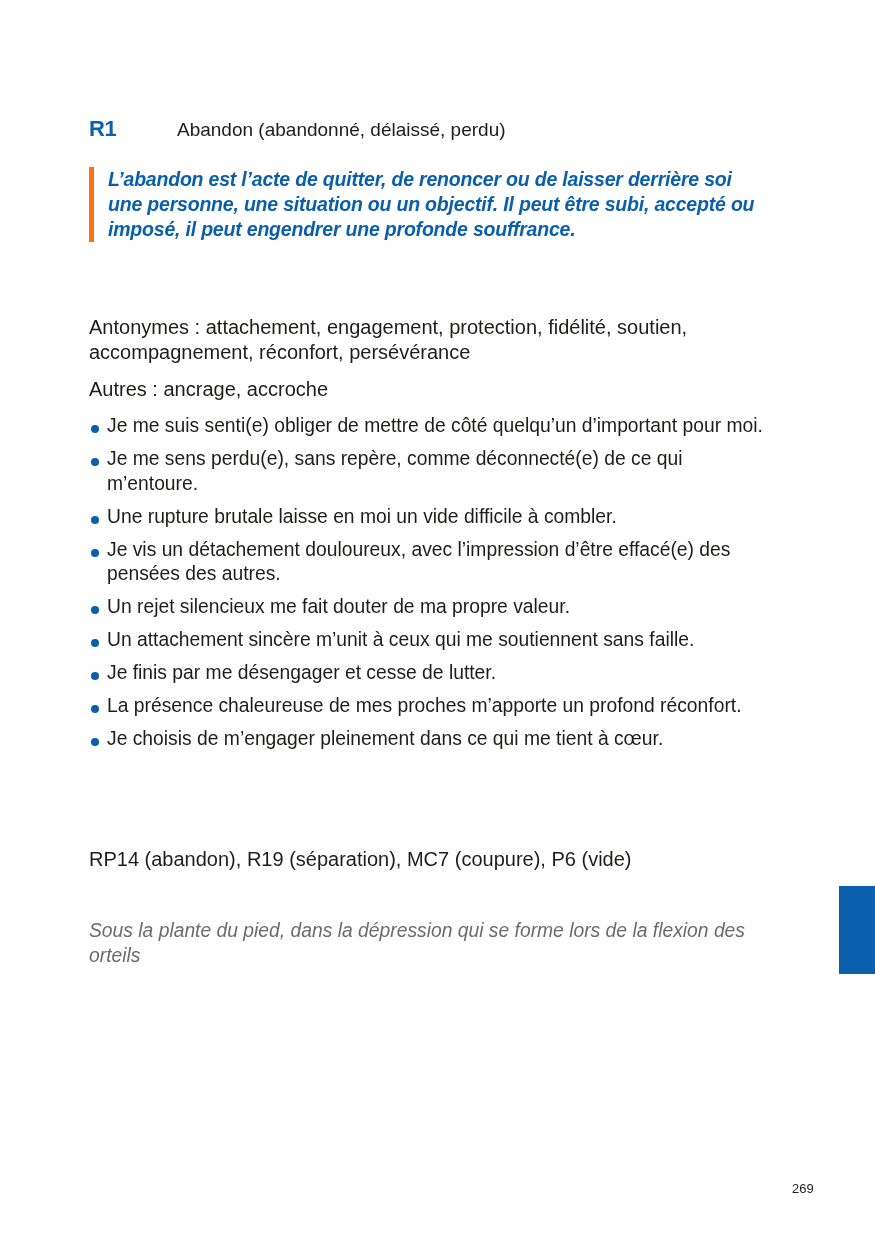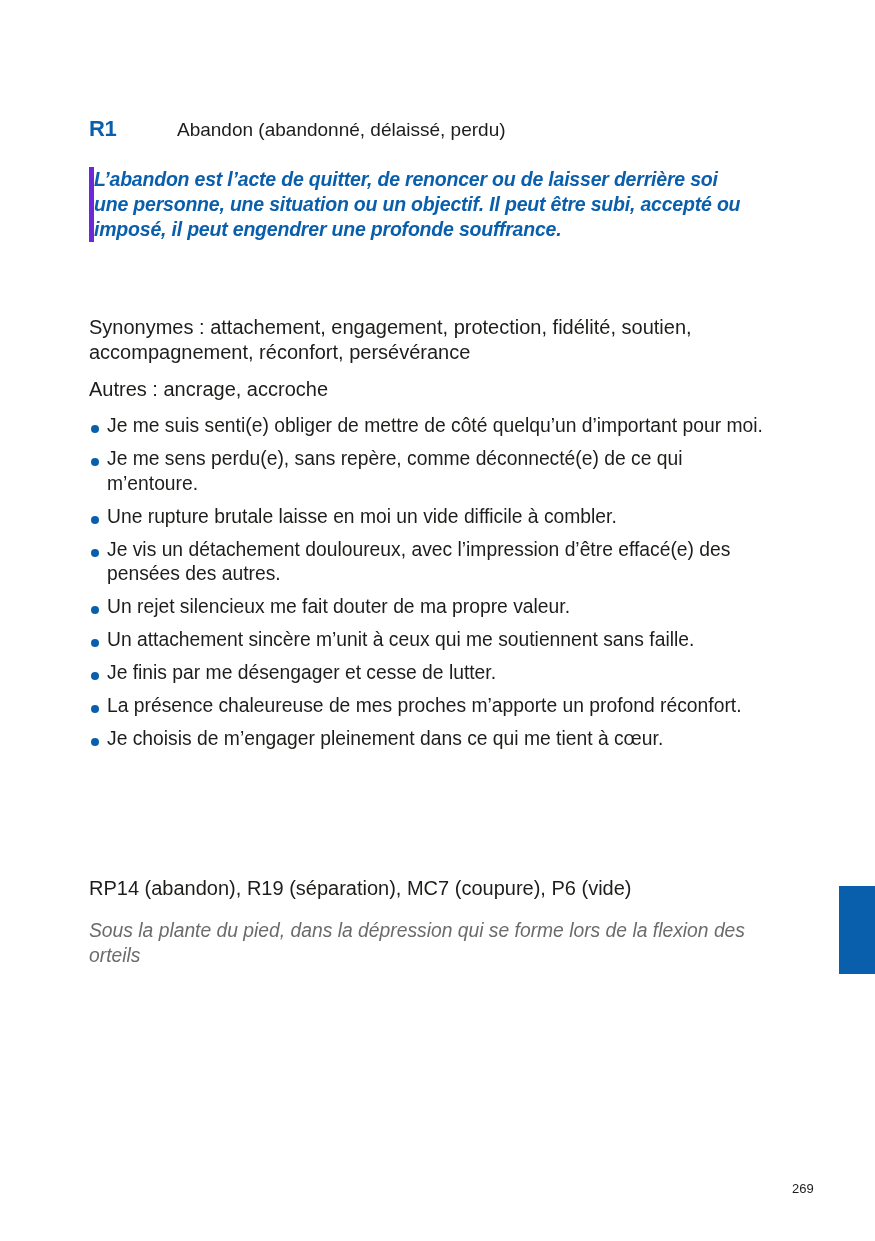--- a/index.html
+++ b/index.html
@@ -3,51 +3,51 @@
 <meta charset="utf-8">
 <style>
   html, body { margin: 0; padding: 0; background: #ffffff; }
   body { width: 875px; height: 1241px; position: relative; overflow: hidden;
          font-family: "Liberation Sans", "DejaVu Sans", sans-serif; color: #1d1d1b; }
   .page { position: absolute; left: 0; top: 0; width: 875px; height: 906px; }
   .header { position: absolute; left: 89px; top: 116px; display: flex; align-items: baseline; }
   .code { color: #0a5fac; font-weight: bold; font-size: 22px; width: 88px; letter-spacing: -0.5px; }
   .title { font-size: 19px; color: #1d1d1b; }
   .definition { position: absolute; left: 89px; top: 167px; width: 660px;
-                border-left: 5px solid #6d28d9; padding-left: 0;
+                border-left: 5px solid #f97316; padding-left: 14px;
                 color: #0a5fac; font-style: italic; font-weight: bold;
                 font-size: 19.5px; line-height: 25px; letter-spacing: -0.2px; }
   .lexicon { position: absolute; left: 89px; width: 660px; font-size: 20px; line-height: 25px;
              color: #1d1d1b; font-weight: normal; }
   .syn { top: 254px; }
   .ant { top: 315px; }
   .autres { top: 377px; }
   ul.phrases { position: absolute; left: 89px; top: 413px; width: 680px; margin: 1px; padding: 0; list-style: none; }
   ul.phrases li { position: relative; padding-left: 17px; font-size: 19.3px; line-height: 24.5px;
                   margin-bottom: 8.5px; color: #1d1d1b; }
   ul.phrases li .bullet { position: absolute; left: 1px; top: 11px; width: 8px; height: 8px;
                           border-radius: 50%; background: #0a5fac; }
-  .refs { position: absolute; left: 89px; top: 877px; font-size: 20px; color: #1d1d1b; text-align: center; }
+  .refs { position: absolute; left: 89px; top: 848px; font-size: 20px; color: #1d1d1b; text-align: center; }
   .location { position: absolute; left: 89px; top: 918px; width: 680px; font-size: 19.3px;
               line-height: 25px; font-style: italic; color: #6b6b6b; }
   .side-tab { position: absolute; left: 839px; top: 886px; width: 36px; height: 88px; background: #0a5fac; }
   .page-number { position: absolute; left: 792px; top: 1181px; font-size: 13px; color: #1d1d1b; }
 </style>
 </head>
 <body>
 
 <div class="page">
   <div class="header">
     <span class="code">R1</span>
     <span class="title">Abandon (abandonné, délaissé, perdu)</span>
   </div>
 
   <div class="definition">L’abandon est l’acte de quitter, de renoncer ou de laisser derrière soi une personne, une situation ou un objectif. Il peut être subi, accepté ou imposé, il peut engendrer une profonde souffrance.</div>
 
-  <div class="lexicon ant">Synonymes : attachement, engagement, protection, fidélité, soutien, accompagnement, réconfort, persévérance</div>
+  <div class="lexicon ant">Antonymes : attachement, engagement, protection, fidélité, soutien, accompagnement, réconfort, persévérance</div>
   <div class="lexicon autres">Autres : ancrage, accroche</div>
 
   <ul class="phrases">
     <li><span class="bullet"></span><span>Je me suis senti(e) obliger de mettre de côté quelqu’un d’important pour moi.</span></li>
     <li><span class="bullet"></span><span>Je me sens perdu(e), sans repère, comme déconnecté(e) de ce qui m’entoure.</span></li>
     <li><span class="bullet"></span><span>Une rupture brutale laisse en moi un vide difficile à combler.</span></li>
     <li><span class="bullet"></span><span>Je vis un détachement douloureux, avec l’impression d’être effacé(e) des pensées des autres.</span></li>
     <li><span class="bullet"></span><span>Un rejet silencieux me fait douter de ma propre valeur.</span></li>
     <li><span class="bullet"></span><span>Un attachement sincère m’unit à ceux qui me soutiennent sans faille.</span></li>
     <li><span class="bullet"></span><span>Je finis par me désengager et cesse de lutter.</span></li>

